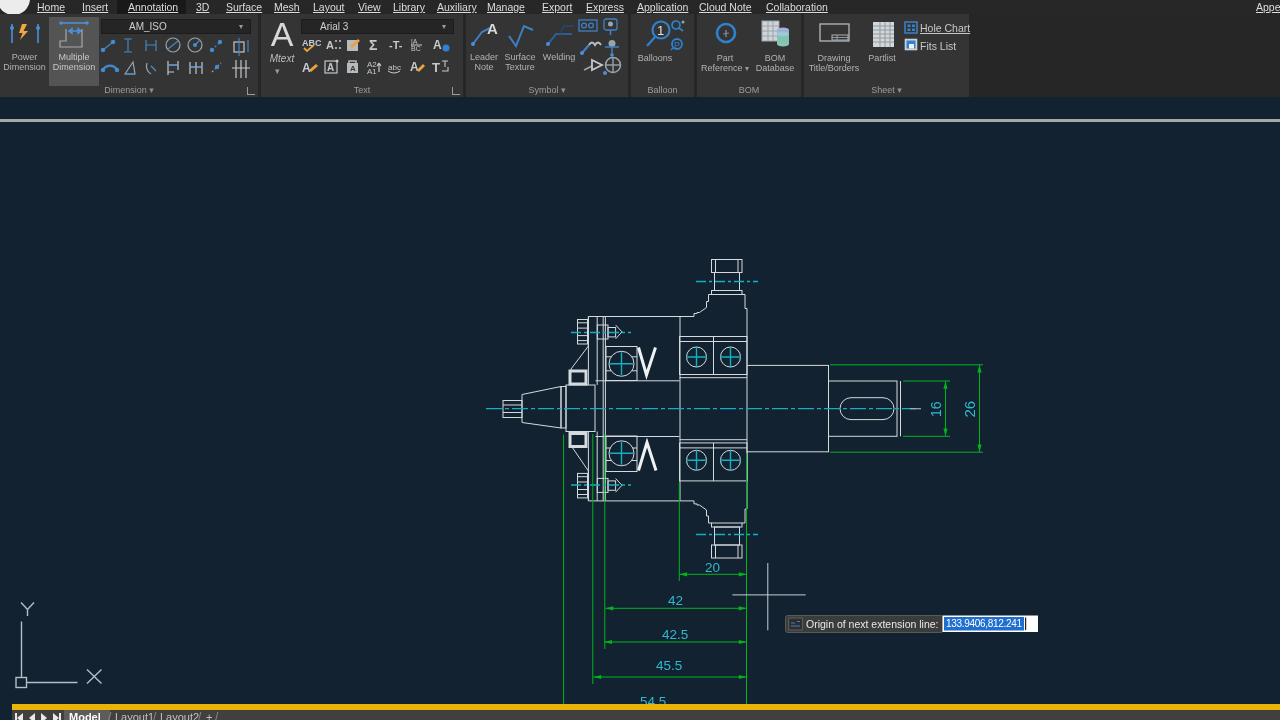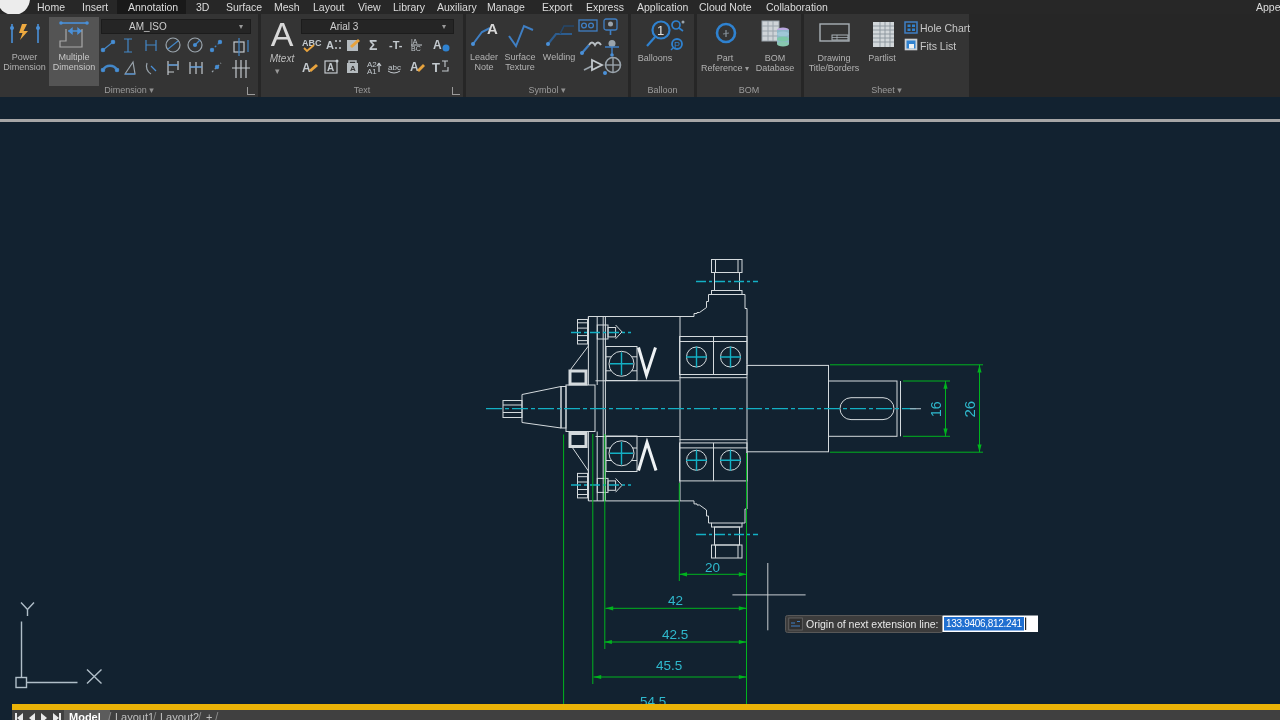--- a/index.html
+++ b/index.html
@@ -1,21 +1,21 @@
 <!DOCTYPE html>
 <html><head>
 <meta charset="utf-8">
 <style>
   html,body{margin:0;padding:0;background:#000;}
   *{box-sizing:border-box;}
   #app{position:relative;width:1280px;height:720px;overflow:hidden;font-family:"Liberation Sans",sans-serif;background:#122230;}
   .abs{position:absolute;white-space:nowrap;}
   
   #menubar{position:absolute;left:0;top:0;width:1280px;height:14px;background:#272727;}
-  .mi{position:absolute;top:0;height:14px;line-height:15px;color:#dcdcdc;font-size:10.5px;white-space:nowrap;}
+  .mi{position:absolute;top:0;height:14px;line-height:15px;color:#dcdcdc;font-size:10.5px;white-space:nowrap;text-decoration:underline;}
   
   #ribbon{position:absolute;left:0;top:14px;width:1280px;height:83px;background:#262626;}
   .panel{position:absolute;top:0;height:83px;background:#343434;}
   .pfoot{position:absolute;left:0;right:0;bottom:1px;height:11px;text-align:center;color:#9c9c9c;font-size:9px;line-height:11px;}
   .bigbtn{position:absolute;color:#b2b2b2;font-size:9px;line-height:10px;text-align:center;}
   .ddown{position:absolute;background:#252525;border:1px solid #1c1c1c;color:#cfcfcf;font-size:10px;line-height:13px;}
   .dda{position:absolute;right:4px;top:4px;width:7px;height:5px;color:#9a9a9a;font-size:8px;line-height:5px;}
   
   #docbar{position:absolute;left:0;top:97px;width:1280px;height:22px;background:#3e3e3e;}
   #doctab{position:absolute;left:10px;top:0;width:112px;height:22px;background:#2b2b2b;color:#e2e2e2;font-size:10.5px;font-weight:bold;line-height:22px;text-align:left;padding-left:8px;white-space:nowrap;}
@@ -108,21 +108,21 @@
         </g>
       </svg>
     </div>
 
     <div class="panel" style="left:261px;width:202px;">
       <div class="pfoot">Text</div>
       <div class="abs" style="right:3px;bottom:2px;width:8px;height:8px;border-left:1px solid #9a9a9a;border-bottom:1px solid #9a9a9a;"></div>
       <div class="abs" style="left:3px;top:2px;width:36px;height:56px;color:#d8d8d8;font-size:34px;text-align:center;line-height:36px;">A</div>
       <div class="bigbtn" style="left:3px;top:40px;width:36px;font-size:10px;color:#bdbdbd;font-style:italic;">Mtext</div>
       <div class="abs" style="left:14px;top:52px;color:#9a9a9a;font-size:9px;">▾</div>
-      <div class="ddown" style="left:301px;top:5px;width:153px;height:15px;padding-left:28px;left:40px;">Arial 3<span class="dda">▾</span></div>
+      <div class="ddown" style="left:301px;top:5px;width:153px;height:15px;padding-left:18px;left:40px;">Arial 3<span class="dda">▾</span></div>
       <svg class="abs" style="left:40px;top:22px;" width="158" height="44">
         <g font-family="Liberation Sans">
           <text x="1" y="10" fill="#c3c9ce" font-size="9" font-weight="bold">ABC</text>
           <path d="M3 12 l3 3 l7 -6" stroke="#e8a33d" stroke-width="1.8" fill="none"></path>
           <text x="25" y="13" fill="#c3c9ce" font-size="11" font-weight="bold">A</text>
             <circle cx="35" cy="5" r="1" fill="#c3c9ce"></circle>
             <circle cx="39" cy="5" r="1" fill="#c3c9ce"></circle>
             <circle cx="35" cy="12" r="1" fill="#c3c9ce"></circle>
             <circle cx="39" cy="12" r="1" fill="#c3c9ce"></circle>
           <rect x="46" y="4" width="11" height="11" fill="#b5bbbf"></rect>
@@ -279,21 +279,21 @@
             <line x1="18" y1="1" x2="18" y2="26"></line>
         </g>
       </svg>
       <svg class="abs" style="left:100px;top:7px;" width="14" height="13">
         <rect x="1" y="1" width="12" height="11" fill="none" stroke="#3f7fc4" stroke-width="1.5"></rect>
         <rect x="3.5" y="3.5" width="3" height="2.5" fill="#2f82d0"></rect>
           <rect x="8" y="3.5" width="3" height="2.5" fill="#2f82d0"></rect>
         <rect x="3.5" y="7.5" width="3" height="2.5" fill="#2f82d0"></rect>
           <rect x="8" y="7.5" width="3" height="2.5" fill="#2f82d0"></rect>
       </svg>
-      <div class="abs" style="left:116px;top:8px;color:#c8c8c8;font-size:10.5px;">Hole Chart</div>
+      <div class="abs" style="left:116px;top:8px;color:#c8c8c8;font-size:10.5px;text-decoration:underline;">Hole Chart</div>
       <svg class="abs" style="left:100px;top:24px;" width="14" height="13">
         <rect x="0.7" y="0.7" width="12.6" height="11.6" fill="#cdd2d6"></rect>
         <rect x="2.5" y="2.5" width="9" height="8" fill="#2f82d0"></rect>
         <rect x="5" y="6" width="5" height="4.5" fill="#eef1f2"></rect>
       </svg>
       <div class="abs" style="left:116px;top:26px;color:#c8c8c8;font-size:10.5px;">Fits List</div>
     </div>
   </div>
   <div id="docstrip"></div>
   <div id="canvas">

